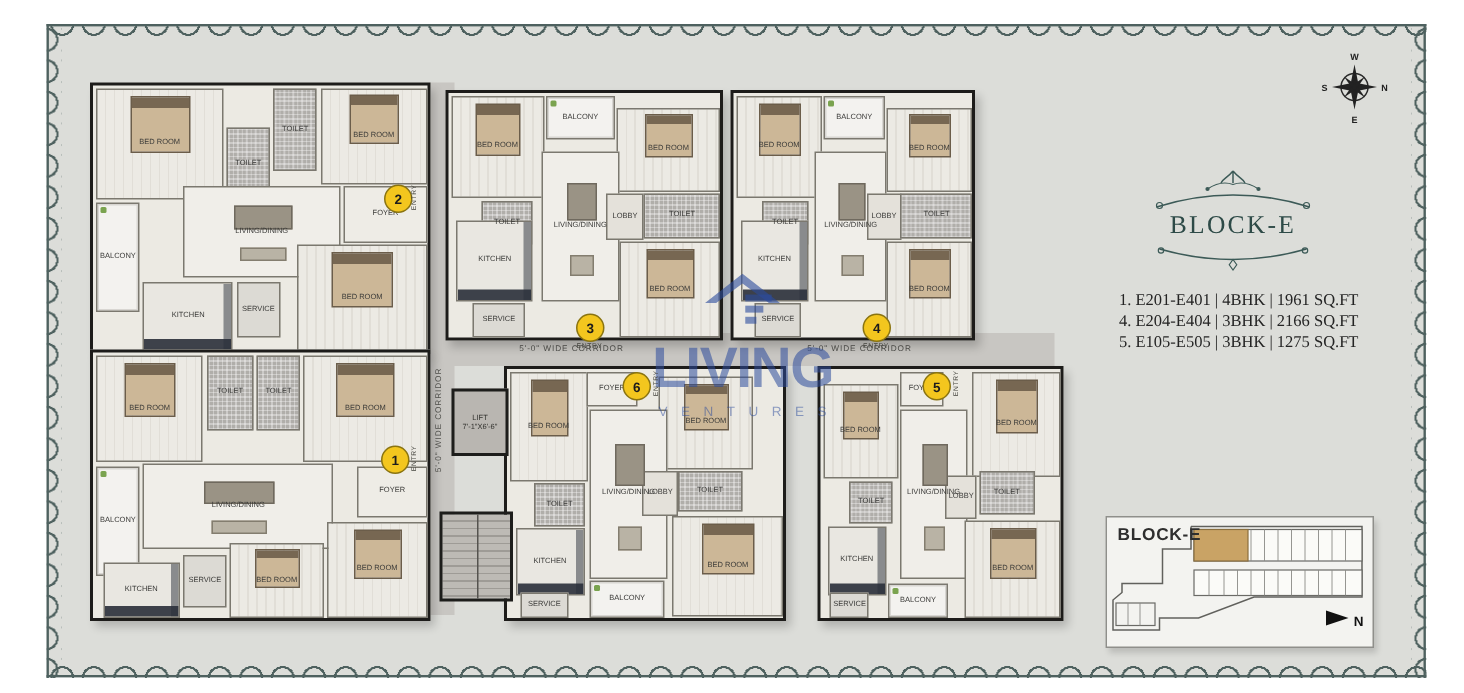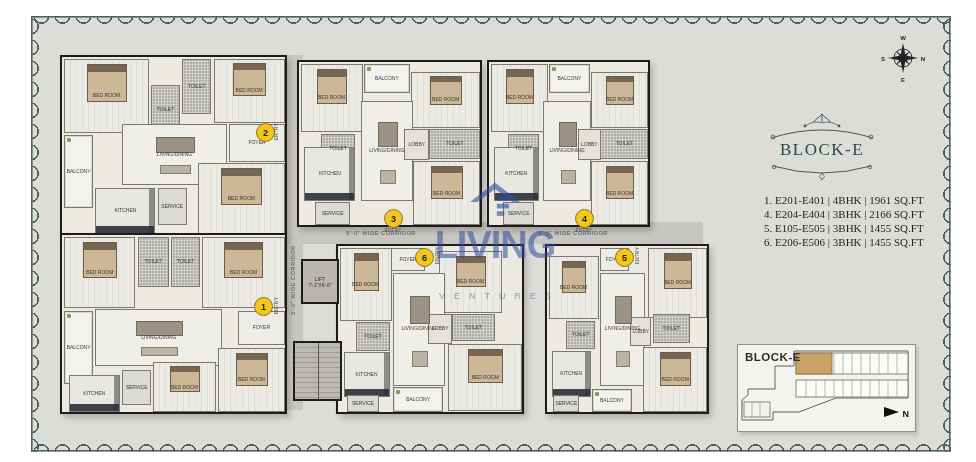--- a/index.html
+++ b/index.html
@@ -57,27 +57,27 @@
     background:repeating-linear-gradient(180deg,#bdbab5 0 4px,#9e9b96 4px 5px);}
   .stairs::after{content:"";position:absolute;left:50%;top:0;bottom:0;width:1.5px;background:#55534f;}
   .marker{position:absolute;width:17px;height:17px;border-radius:50%;background:#f3c61e;border:1.5px solid #8a7411;
     z-index:7;display:flex;align-items:center;justify-content:center;font-size:9px;font-weight:bold;color:#1c1c1c;}
   .entry{position:absolute;z-index:7;font-size:4.5px;color:#45453f;letter-spacing:.4px;width:20px;text-align:center;}
   .rot{transform:rotate(-90deg);}
 
   
   .wm{position:absolute;left:295px;top:182px;width:400px;text-align:center;z-index:6;pointer-events:none;}
   .wm .brand{font-size:38px;font-weight:bold;letter-spacing:-1px;color:rgba(43,75,157,.55);line-height:1.15;}
-  .wm .sub{font-size:9px;letter-spacing:9px;padding-left:9px;color:rgba(43,75,157,.5);margin-top:23px;}
+  .wm .sub{font-size:9px;letter-spacing:9px;padding-left:9px;color:rgba(43,75,157,.5);}
 
   
   .block-title{position:absolute;left:755px;top:140px;width:134px;text-align:center;z-index:4;
     font-family:"Liberation Serif", serif;font-size:17px;letter-spacing:1.5px;color:#2d4a47;}
   .flourish{position:absolute;z-index:4;}
-  .legend{position:absolute;left:764px;top:193px;width:150px;z-index:4;
+  .legend{position:absolute;left:746px;top:193px;width:150px;z-index:4;
     font-family:"Liberation Serif", serif;font-size:11px;line-height:14px;color:#242424;white-space:nowrap;}
   .keyplan{position:absolute;left:737px;top:344px;width:177px;height:86px;background:#f3f3f0;
     border:1px solid #8f8f8b;z-index:4;box-shadow:2px 3px 4px rgba(0,0,0,.15);}
   .kp-title{position:absolute;left:7px;top:6px;font-weight:bold;font-size:11.5px;letter-spacing:.5px;color:#2e2e2e;}
   .kp-n{position:absolute;right:6px;bottom:12px;font-weight:bold;font-size:9px;color:#111;}
   .compass{position:absolute;left:877px;top:32px;z-index:4;}
 </style>
 </head>
 <body>
 
@@ -361,22 +361,21 @@
   <svg class="flourish" style="left:767px;top:162px;" width="110" height="22" viewBox="0 0 110 22">
     <path d="M6,4 Q55,18 104,4" fill="none" stroke="#3c5a57" stroke-width="1"></path>
     <circle cx="7" cy="5" r="1.8" fill="none" stroke="#3c5a57" stroke-width="0.8"></circle>
     <circle cx="103" cy="5" r="1.8" fill="none" stroke="#3c5a57" stroke-width="0.8"></circle>
     <path d="M55,11 l2.5,3.5 l-2.5,3.5 l-2.5,-3.5 Z" fill="none" stroke="#3c5a57" stroke-width="0.8"></path>
   </svg>
 
   <div class="legend">
     <div>1. E201-E401 | 4BHK | 1961 SQ.FT</div>
     <div>4. E204-E404 | 3BHK | 2166 SQ.FT</div>
-    <div>5. E105-E505 | 3BHK | 1455 SQ.FT</div>
-    <div>6. E206-E506 | 3BHK | 1455 SQ.FT</div>
+    <div>5. E105-E505 | 3BHK | 1275 SQ.FT</div>
   </div>
 
   <div class="keyplan">
     <svg width="177" height="86" viewBox="0 0 177 86">
       <polyline points="56,6 170,6 170,53 98,53 61,67 35,67 35,75 4,75 4,55 10,50 10,44 37,44 37,21 56,21 56,6" fill="none" stroke="#61615d" stroke-width="1"></polyline>
       <rect x="58" y="8" width="112" height="21" fill="#fbfbf8" stroke="#6a6a66" stroke-width="0.8"></rect>
       <rect x="58" y="35" width="112" height="17" fill="#fbfbf8" stroke="#6a6a66" stroke-width="0.8"></rect>
       <path d="M68,8V29 M78,8V29 M87,8V29 M96,8V29 M105,8V29 M114,8V29 M123,8V29 M132,8V29 M141,8V29 M150,8V29 M159,8V29
                M68,35V52 M78,35V52 M87,35V52 M96,35V52 M105,35V52 M114,35V52 M123,35V52 M132,35V52 M141,35V52 M150,35V52 M159,35V52" stroke="#8a8a86" stroke-width="0.6"></path>
       <rect x="58" y="8" width="36" height="21" fill="#c9a365" stroke="#8a6f3e" stroke-width="0.8"></rect>

